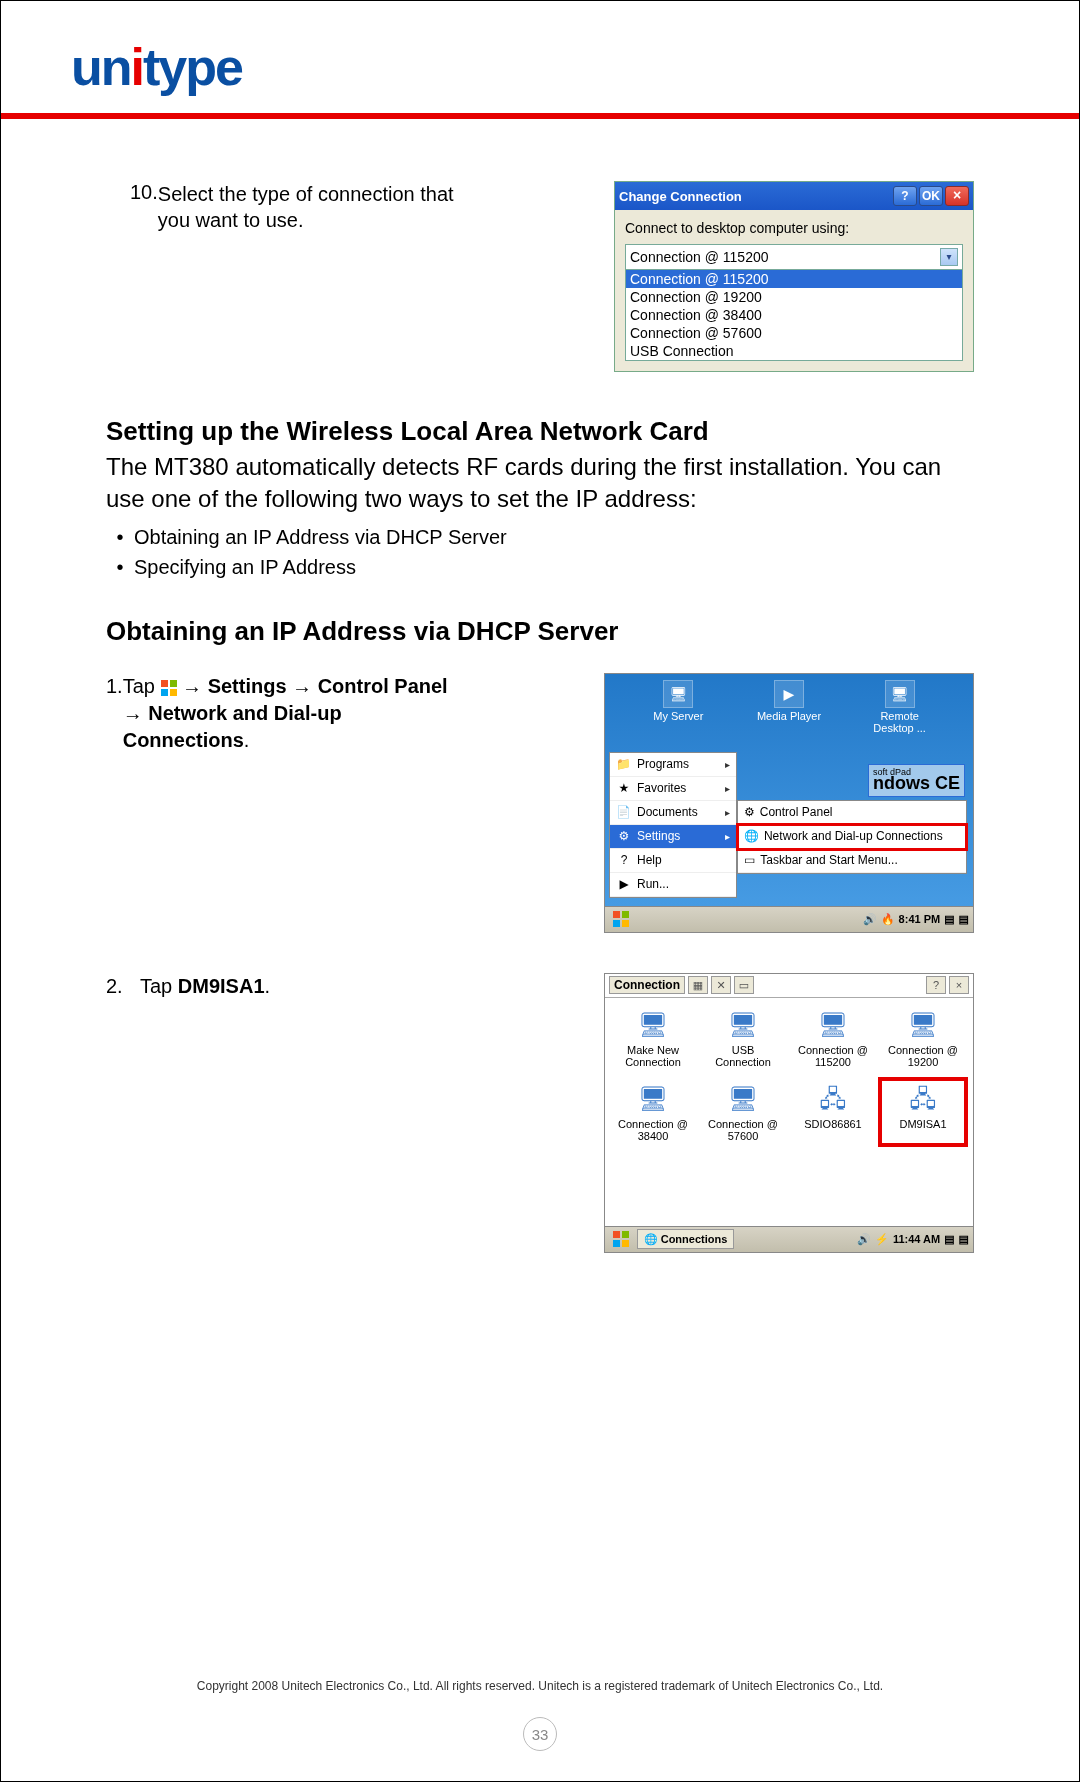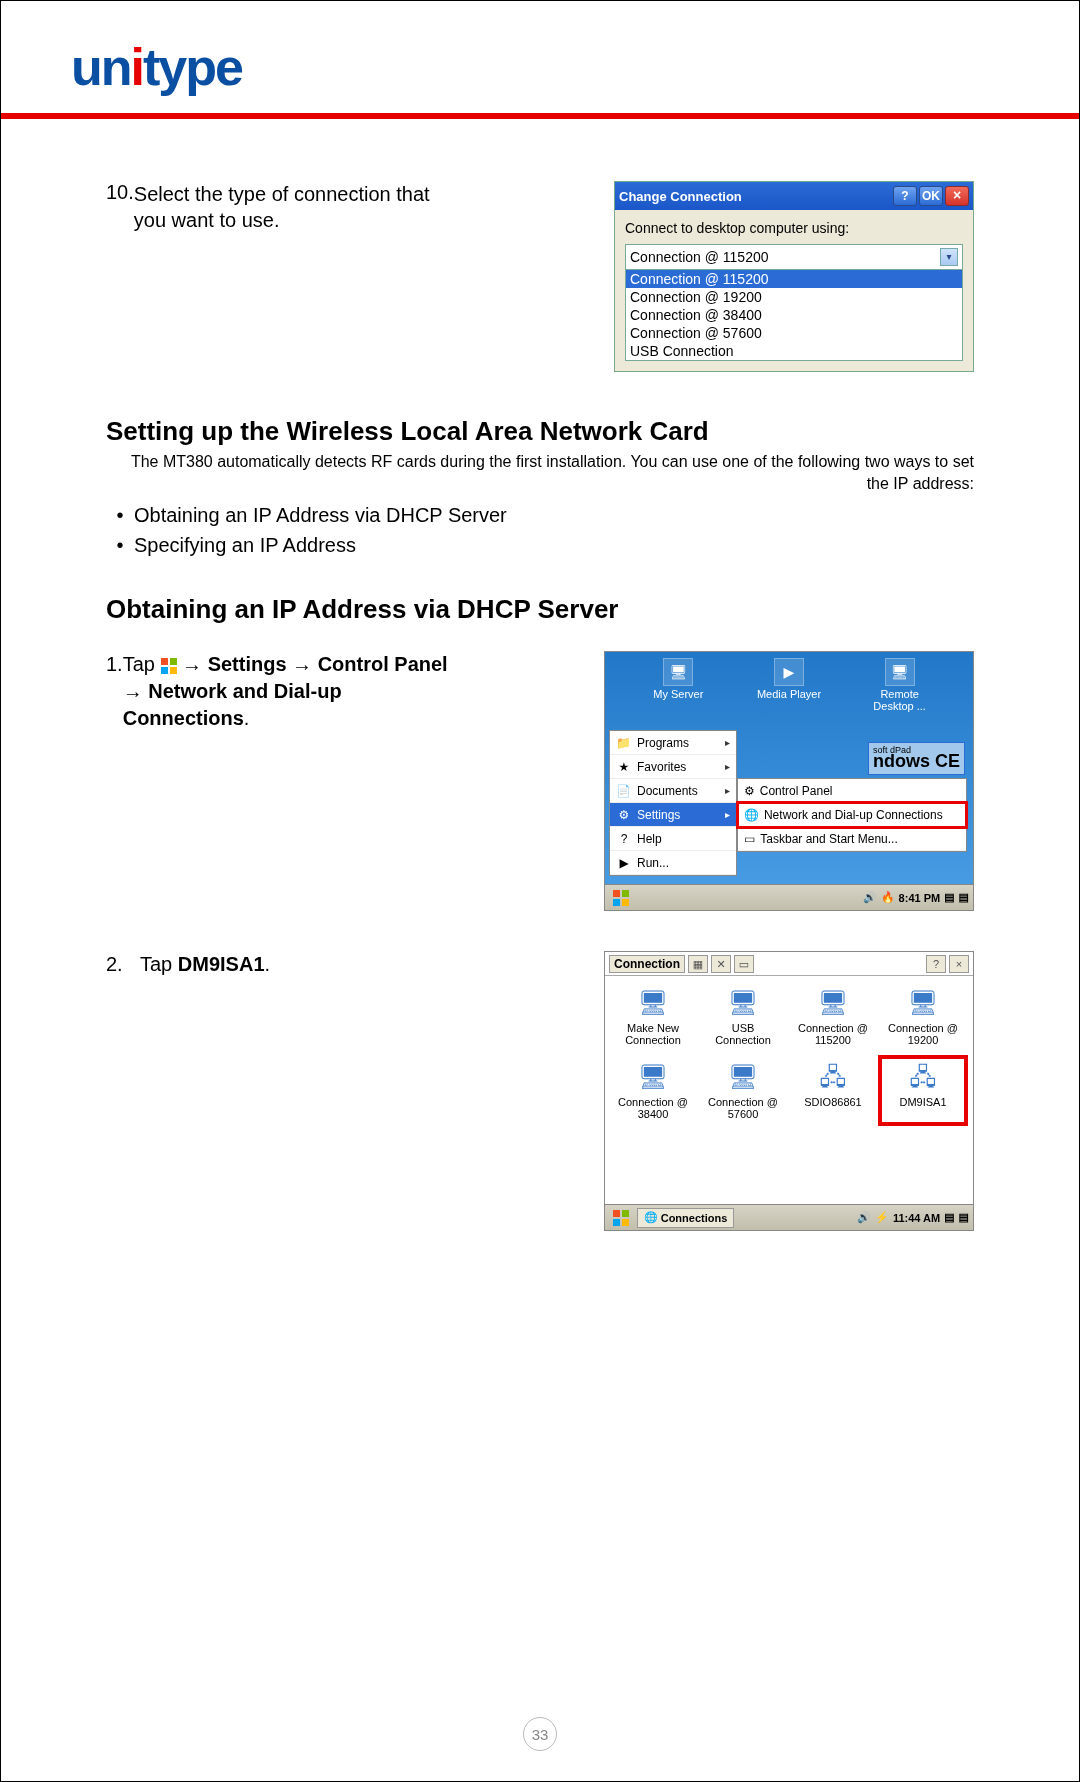--- a/index.html
+++ b/index.html
@@ -4,39 +4,39 @@
 <style>
   * { box-sizing: border-box; margin: 0; padding: 0; }
   html, body { width: 1080px; height: 1782px; background: #fff; font-family: Arial, Helvetica, sans-serif; color: #000; }
   .page { width: 1080px; height: 1782px; border: 1px solid #000; position: relative; background: #fff; }
   .logo { position: absolute; top: 36px; left: 70px; font-family: Arial, Helvetica, sans-serif; font-weight: 700; font-size: 52px; color: #0a4fa2; letter-spacing: -2px; }
   .logo .dot { color: #e60000; }
   .redline { position: absolute; top: 112px; left: 0; right: 0; height: 6px; background: #e60000; }
   .content { position: absolute; top: 180px; left: 105px; right: 105px; }
   .step10 { display: flex; align-items: flex-start; gap: 20px; }
   .step10-text { flex: 0 0 350px; display: flex; }
-  .list-num { width: 38px; font-size: 20px; }
+  .list-num { width: 38px; font-size: 20px; margin-left: 24px; }
   .list-body { font-size: 20px; line-height: 1.3; }
   
   .dialog1 { width: 360px; border: 1px solid #7a8; background: #ece9d8; font-family: Tahoma, Arial, sans-serif; }
   .titlebar { height: 28px; background: linear-gradient(#2a6bd6,#1b56c8); display: flex; align-items: center; padding: 0 4px; color: #fff; font-size: 13px; font-weight: 700; }
   .titlebar .spacer { flex: 1; }
   .tb-btn { width: 24px; height: 20px; background: linear-gradient(#6fa3f0,#2a6bd6); border: 1px solid #2a4a8a; border-radius: 3px; text-align: center; font-size: 12px; color: #fff; margin-left: 2px; line-height: 18px; font-weight: 700;}
   .tb-close { width: 24px; height: 20px; background: linear-gradient(#f06a5a,#d6332a); border: 1px solid #8a2a2a; border-radius: 3px; text-align: center; font-size: 14px; color: #fff; margin-left: 2px; line-height: 16px; font-weight: 700;}
   .dlg-body { padding: 10px; font-size: 14px; color: #000; }
   .dropdown { margin-top: 8px; border: 1px solid #7a9; background: #fff; }
   .dd-sel { height: 24px; padding: 2px 4px; display: flex; align-items: center; justify-content: space-between; }
   .dd-arrow { width: 18px; height: 18px; background: linear-gradient(#cfe3fb,#a9c9f2); border: 1px solid #7aa; text-align: center; font-size: 10px; line-height: 16px; color: #2a4a8a; }
   .dd-list { border-top: 1px solid #7a9; }
   .dd-item { padding: 1px 4px; font-size: 14px; }
   .dd-item.sel { background: #2a6bd6; color: #fff; }
 
   .section { margin-top: 44px; }
   .h2 { font-size: 26px; font-weight: 700; margin-bottom: 4px; }
-  .para { font-size: 16px; line-height: 1.35; text-align: right; }
+  .para { font-size: 24px; line-height: 1.35; }
   .bullets { margin-top: 6px; }
   .bullet { display: flex; font-size: 20px; line-height: 1.5; }
   .bullet .dot2 { width: 28px; text-align: center; }
 
   .step-row { display: flex; align-items: flex-start; gap: 20px; margin-top: 26px; }
   .step-text { flex: 0 0 350px; display: flex; font-size: 20px; line-height: 1.35; }
   .num { width: 34px; }
   .bold { font-weight: 700; }
   .winicon { display:inline-block; width:16px; height:16px; vertical-align:middle; position:relative; }
   .winicon span { position:absolute; width:7px; height:7px; }
@@ -311,14 +311,15 @@
                 <span>▤</span>
                 <span>▤</span>
               </div>
           </div>
         </div>
       </div>
     </div>
 
   </div>
 
+  <div class="footer">Copyright 2008 Unitech Electronics Co., Ltd. All rights reserved. Unitech is a registered trademark of Unitech Electronics Co., Ltd.</div>
   <div class="pagenum">33</div>
 </div>
 
 </body></html>

